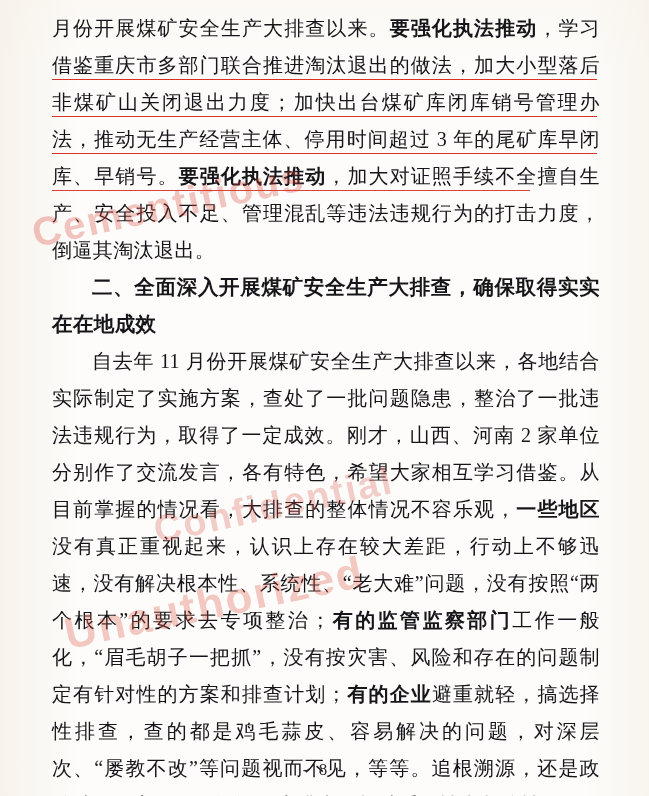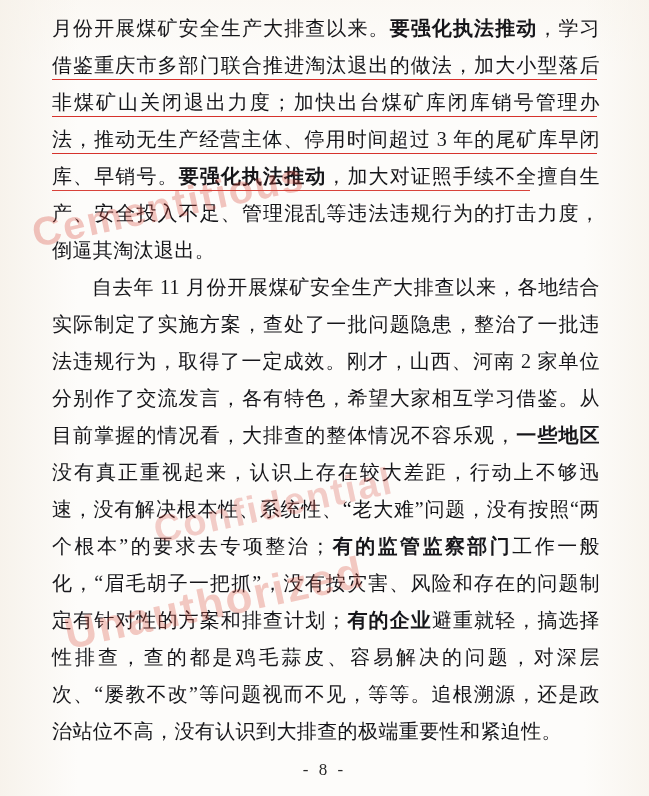--- a/index.html
+++ b/index.html
@@ -108,20 +108,23 @@
 
 <div class="page">
   <div class="paper-tint"></div>
 
   <div class="content">
 
     <p>
       <span>月份开展煤矿安全生产大排查以来。</span><span class="b">要强化执法推动</span><span>，学习借鉴重庆市多部门联合推进淘汰退出的做法，加大小型落后非煤矿山关闭退出力度；加快出台煤矿库闭库销号管理办法，推动无生产经营主体、停用时间超过 3 年的尾矿库早闭库、早销号。</span><span class="b">要强化执法推动</span><span>，加大对证照手续不全擅自生产、安全投入不足、管理混乱等违法违规行为的打击力度，倒逼其淘汰退出。</span>
     </p>
 
+    <p class="indent heading">
+      <span>二、全面深入开展煤矿安全生产大排查，确保取得实实在在地成效</span>
+    </p>
 
     <p class="indent">
       <span>自去年 11 月份开展煤矿安全生产大排查以来，各地结合实际制定了实施方案，查处了一批问题隐患，整治了一批违法违规行为，取得了一定成效。刚才，山西、河南 2 家单位分别作了交流发言，各有特色，希望大家相互学习借鉴。从目前掌握的情况看，大排查的整体情况不容乐观，</span><span class="b">一些地区</span><span>没有真正重视起来，认识上存在较大差距，行动上不够迅速，没有解决根本性、系统性、“老大难”问题，没有按照“两个根本”的要求去专项整治；</span><span class="b">有的监管监察部门</span><span>工作一般化，“眉毛胡子一把抓”，没有按灾害、风险和存在的问题制定有针对性的方案和排查计划；</span><span class="b">有的企业</span><span>避重就轻，搞选择性排查，查的都是鸡毛蒜皮、容易解决的问题，对深层次、“屡教不改”等问题视而不见，等等。追根溯源，还是政治站位不高，没有认识到大排查的极端重要性和紧迫性。</span>
     </p>
 
   </div>
 
   <div class="uline" style="left:52px; top:79px; width:545px;"></div>
   <div class="uline" style="left:52px; top:116px; width:545px;"></div>
   <div class="uline" style="left:52px; top:153px; width:545px;"></div>

